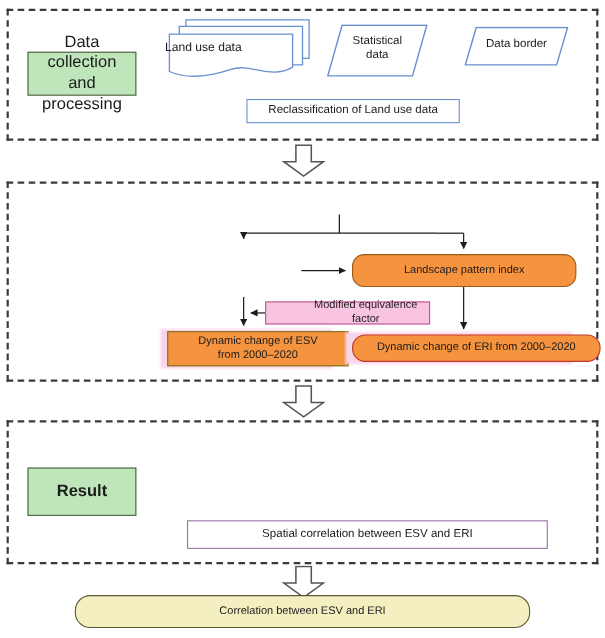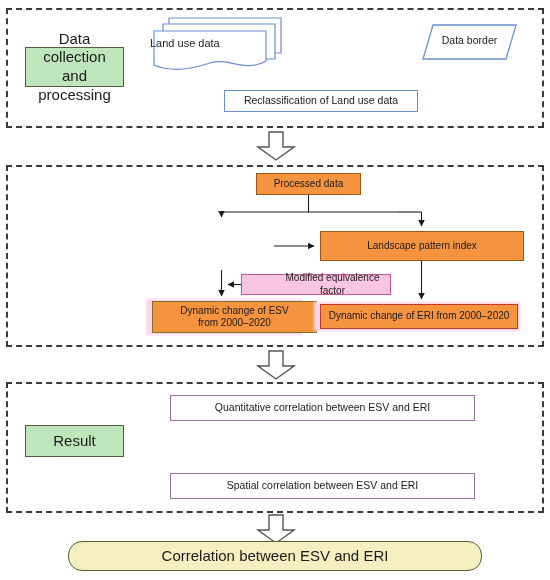--- a/index.html
+++ b/index.html
@@ -93,21 +93,21 @@
   .purple-box {
     background: #ffffff;
     border: 1.4px solid #9c6fa5;
     font-size: 10.5px;
   }
   
   .yellow-box {
     background: #f4efc0;
     border: 1.6px solid #5d5a33;
     border-radius: 14px;
-    font-size: 15px;
+    font-size: 10px;
   }
   
   .conn {
     position: absolute;
     left: 0;
     top: 0;
     width: 550px;
     height: 580px;
     pointer-events: none;
   }
@@ -126,65 +126,70 @@
 
   <div class="doc-stack" style="left:150px; top:13px; width:136px; height:62px;">
     <svg width="136" height="62" viewBox="0 0 136 62">
       <path d="M19,5 H131 V40 H19 Z" fill="#ffffff" stroke="#6a8fd0" stroke-width="1.2"></path>
       <path d="M13,11 H125 V46 H13 Z" fill="#ffffff" stroke="#6a8fd0" stroke-width="1.2"></path>
       <path d="M4,18 H116 V48 C 96,60 78,44 60,50 C 42,56 22,60 4,52 Z" fill="#ffffff" stroke="#6a8fd0" stroke-width="1.2"></path>
     </svg>
     <div class="doc-label" style="left:0; top:24px; width:116px; text-align:left;">Land use data</div>
   </div>
 
+  <div class="para" style="left:297px; top:22px; width:92px; height:48px;">
+    <svg width="92" height="48" viewBox="0 0 92 48">
+      <path d="M14,1 H91 L78,47 H1 Z" fill="#ffffff" stroke="#6a8fd0" stroke-width="1.3"></path>
+    </svg>
+    <div class="para-label" style="left:0; top:9px; width:92px;">Statistical
+data</div>
+  </div>
 
   <div class="para" style="left:422px; top:24px; width:95px; height:36px;">
     <svg width="95" height="36" viewBox="0 0 95 36">
       <path d="M11,1 H94 L84,35 H1 Z" fill="#ffffff" stroke="#6a8fd0" stroke-width="1.3"></path>
     </svg>
     <div class="para-label" style="left:0; top:10px; width:95px;">Data border</div>
   </div>
 
   <div class="node blue-rect" style="left:224px; top:90px; width:194px; height:22px;">Reclassification of Land use data</div>
 
   <div class="bigarrow" style="left:256px; top:131px;">
     <svg width="40" height="30" viewBox="0 0 40 30">
       <path d="M13,1 H27 V16 H38 L20,29 L2,16 H13 Z" fill="#ffffff" stroke="#555555" stroke-width="1.4" stroke-linejoin="miter"></path>
     </svg>
   </div>
 
   <div class="panel" style="left:6px; top:165px; width:538px; height:182px;"></div>
 
 
-  <div class="node orange-box" style="left:256px; top:173px; width:105px; height:22px;">Processed data</div>
-
-
-  <div class="node orange-box" style="left:320px; top:231px; width:204px; height:30px;">Landscape pattern index</div>
+
+
+  <div class="node orange-box" style="left:320px; top:231px; width:204px; height:30px;border-radius:11px;">Landscape pattern index</div>
 
   <div class="node pink-box" style="left:241px; top:274px; width:150px; height:21px;padding-left:33px;">Modified equivalence factor</div>
 
   <div class="pink-glow" style="left:146px; top:299px; width:156px; height:36px;"></div>
   <div class="node orange-box esv" style="left:152px; top:301px; width:165px; height:32px;">Dynamic change of ESV
 from 2000–2020</div>
 
   <div class="pink-glow" style="left:314px; top:302px; width:206px; height:29px;"></div>
-  <div class="node orange-box eri" style="left:320px; top:304px; width:198px; height:25px;">Dynamic change of ERI from 2000–2020</div>
+  <div class="node orange-box eri" style="left:320px; top:304px; width:226px; height:25px;border-radius:12px;">Dynamic change of ERI from 2000–2020</div>
 
   <div class="bigarrow" style="left:256px; top:350px;">
     <svg width="40" height="30" viewBox="0 0 40 30">
       <path d="M13,1 H27 V16 H38 L20,29 L2,16 H13 Z" fill="#ffffff" stroke="#555555" stroke-width="1.4" stroke-linejoin="miter"></path>
     </svg>
   </div>
 
   <div class="panel" style="left:6px; top:382px; width:538px; height:131px;"></div>
 
-  <div class="node green-box" style="left:25px; top:425px; width:99px; height:32px;">Result</div>
-
-  <div class="node purple-box" style="left:170px; top:395px; width:305px; height:26px;">Quantitative correlation between ESV and ERI</div>
-  <div class="node purple-box" style="left:170px; top:473px; width:305px; height:26px;">Spatial correlation between ESV and ERI</div>
+  <div class="node green-box" style="left:25px; top:425px; width:99px; height:44px;font-weight:bold;">Result</div>
+
+  <div class="node purple-box" style="left:170px; top:473px; width:328px; height:26px;">Spatial correlation between ESV and ERI</div>
 
   <div class="bigarrow" style="left:256px; top:514px;">
     <svg width="40" height="30" viewBox="0 0 40 30">
       <path d="M13,1 H27 V16 H38 L20,29 L2,16 H13 Z" fill="#ffffff" stroke="#555555" stroke-width="1.4" stroke-linejoin="miter"></path>
     </svg>
   </div>
 
   <div class="node yellow-box" style="left:68px; top:541px; width:414px; height:30px;">Correlation between ESV and ERI</div>
 
   <svg class="conn" viewBox="0 0 550 580">

